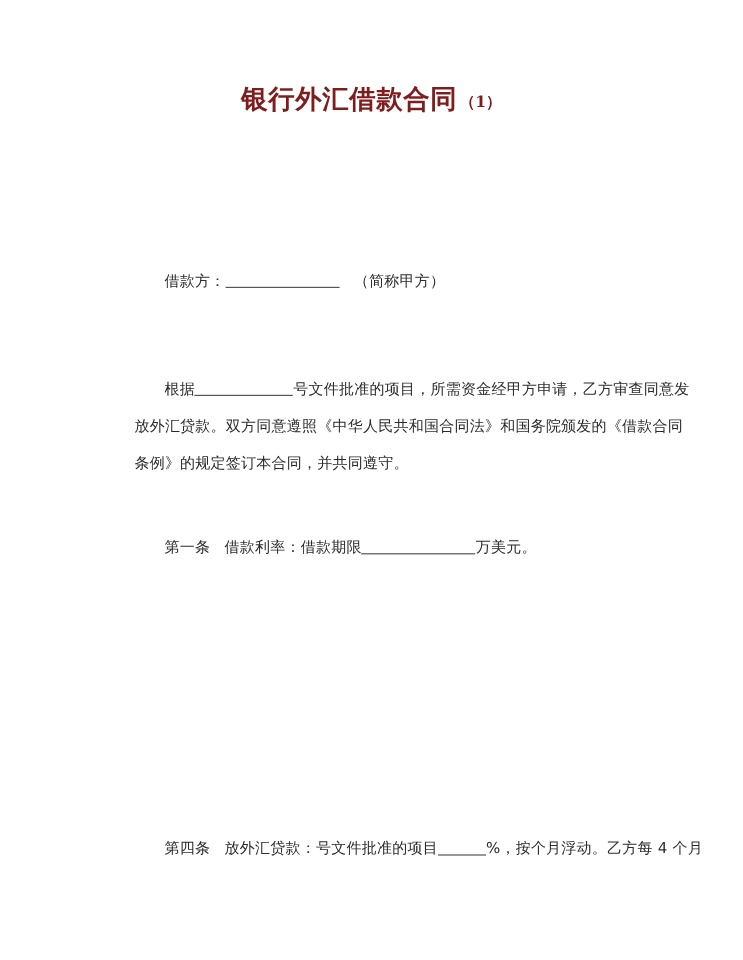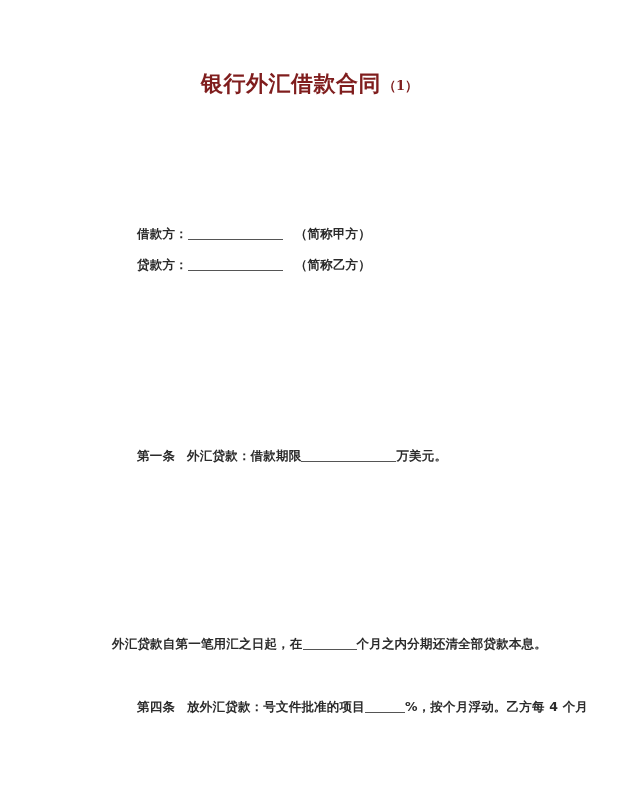--- a/index.html
+++ b/index.html
@@ -46,21 +46,20 @@
     position: absolute;
     left: 112px;
     width: 420px;
     font-size: 12.5px;
     line-height: 31px;
     color: #2b2b2b;
     letter-spacing: 0.2px;
   }
   .line {
     white-space: nowrap;
-    font-weight: bold;
   }
   .indent {
     padding-left: 25px;
   }
   .gap {
     display: inline-block;
     margin-left: 12px;
   }
   .blank {
     display: inline-block;
@@ -91,39 +90,38 @@
 <div class="page">
 
   <div class="doc-title">
     <span>银行外汇借款合同</span><span class="title-suffix">（1）</span>
   </div>
 
   <div class="body-block p-parties">
     <div class="line indent">
       <span>借款方：</span><span class="blank b-name"></span><span class="gap">（简称甲方）</span>
     </div>
-    <div class="line indent">
-      <span>贷款方：</span><span class="blank b-name"></span><span class="gap">（简称乙方）</span>
-    </div>
   </div>
 
+  <div class="body-block p-preamble">
+    <div class="line indent">
+      <span>根据</span><span class="blank b-doc"></span><span>号文件批准的项目，所需资金经甲方申请，乙方审查同意发</span>
+    </div>
+    <div class="line">放外汇贷款。双方同意遵照《中华人民共和国合同法》和国务院颁发的《借款合同</div>
+    <div class="line">条例》的规定签订本合同，并共同遵守。</div>
+  </div>
 
   <div class="body-block p-art1">
     <div class="line indent">
-      <span>第一条</span><span class="gap">外汇贷款：</span><span>借款期限</span><span class="blank b-amount"></span><span>万美元。</span>
+      <span>第一条</span><span class="gap">借款利率：</span><span>借款期限</span><span class="blank b-amount"></span><span>万美元。</span>
     </div>
   </div>
 
 
 
-  <div class="body-block p-art3b">
-    <div class="line">
-      <span>外汇贷款自第一笔用汇之日起，在</span><span class="blank b-months"></span><span>个月之内分期还清全部贷款本息。</span>
-    </div>
-  </div>
 
   <div class="body-block p-art4">
     <div class="line indent">
       <span>第四条</span><span class="gap">放外汇贷款：</span><span>号文件批准的项目</span><span class="blank b-rate"></span><span>%，按个月浮动。乙方每 4 个月</span>
     </div>
   </div>
 
 </div>
 
 </body></html>

